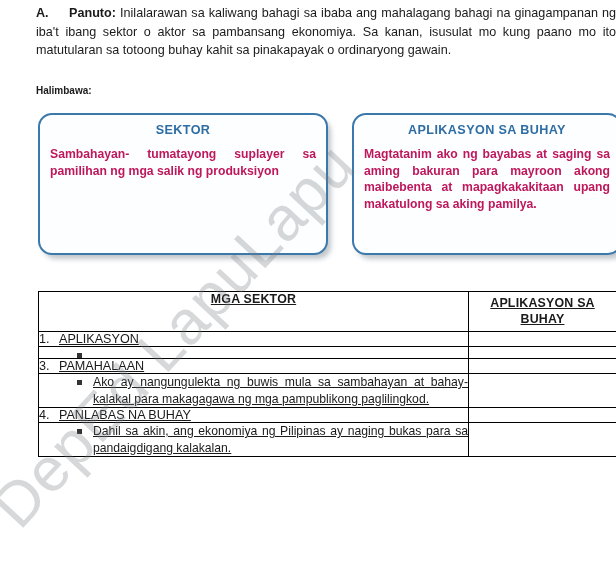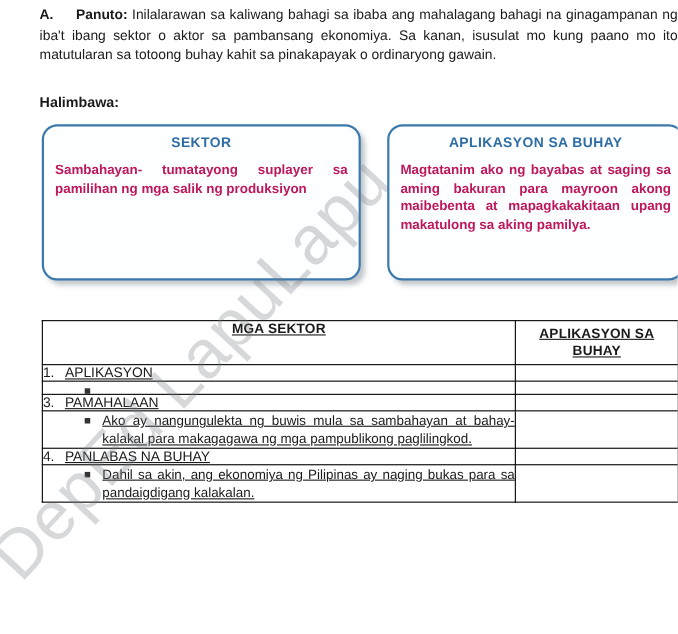--- a/index.html
+++ b/index.html
@@ -49,21 +49,21 @@
     text-align: justify;
     z-index: 2;
   }
   #intro .lead-letter { font-weight: bold; }
   #intro .lead-word { font-weight: bold; }
 
   #halimbawa {
     position: absolute;
     left: 36px;
     top: 85px;
-    font-size: 13px;
+    font-size: 10px;
     font-weight: bold;
     z-index: 2;
   }
 
   
   .rbox {
     position: absolute;
     box-sizing: border-box;
     background: #fdfeff;
     border: 2px solid #3b78ab;

